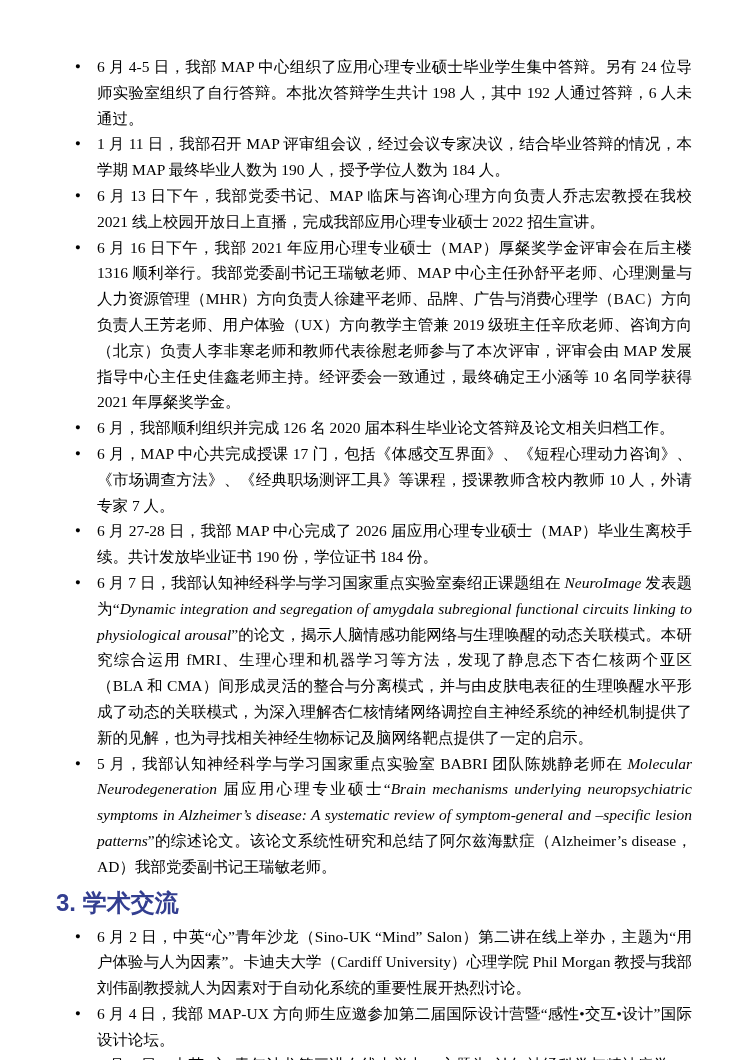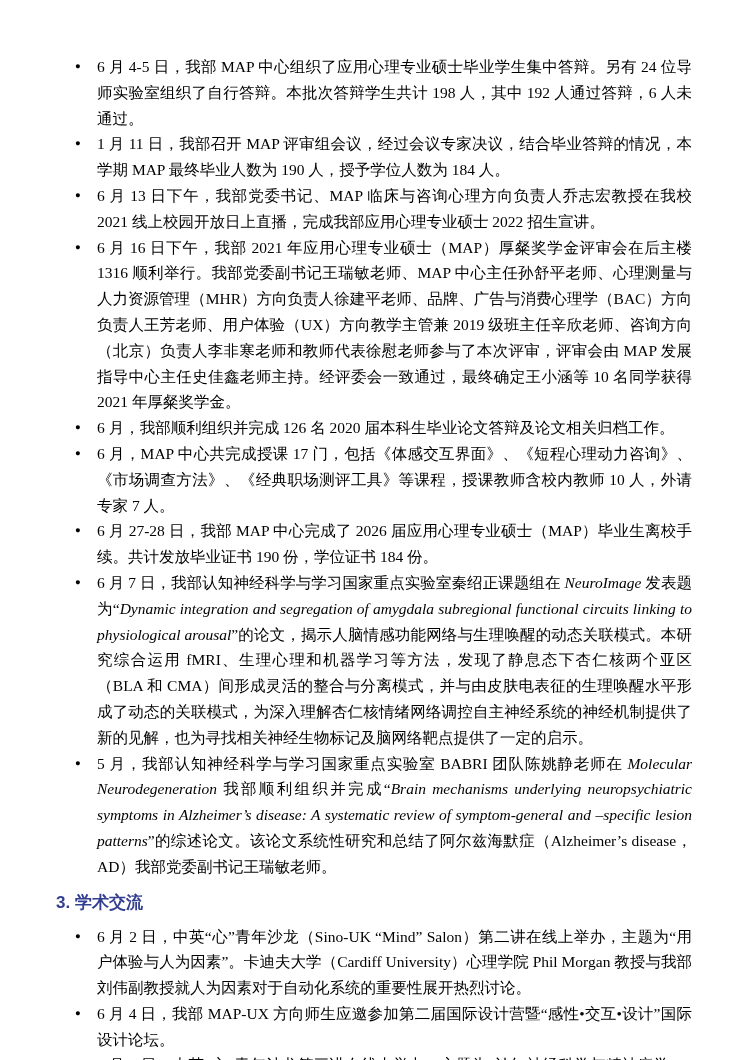--- a/index.html
+++ b/index.html
@@ -40,39 +40,39 @@
     top: 0;
     font-size: 9.5px;
     line-height: 25.8px;
   }
   ul.blist li i {
     font-style: italic;
   }
   h2.section-heading {
     font-family: "Liberation Sans", "DejaVu Sans", sans-serif;
     font-weight: bold;
-    font-size: 17px;
+    font-size: 24px;
     line-height: 24px;
     margin: 11px 0 9px -8px;
   }
 </style>
 </head>
 <body>
 
 <div class="page">
   <ul class="blist">
       <li><span class="marker">●</span><span><span>6 月 4-5 日，我部 MAP 中心组织了应用心理专业硕士毕业学生集中答辩。另有 24 位导师实验室组织了自行答辩。本批次答辩学生共计 198 人，其中 192 人通过答辩，6 人未通过。</span></span></li>
       <li><span class="marker">●</span><span><span>1 月 11 日，我部召开 MAP 评审组会议，经过会议专家决议，结合毕业答辩的情况，本学期 MAP 最终毕业人数为 190 人，授予学位人数为 184 人。</span></span></li>
       <li><span class="marker">●</span><span><span>6 月 13 日下午，我部党委书记、MAP 临床与咨询心理方向负责人乔志宏教授在我校 2021 线上校园开放日上直播，完成我部应用心理专业硕士 2022 招生宣讲。</span></span></li>
       <li><span class="marker">●</span><span><span>6 月 16 日下午，我部 2021 年应用心理专业硕士（MAP）厚粲奖学金评审会在后主楼 1316 顺利举行。我部党委副书记王瑞敏老师、MAP 中心主任孙舒平老师、心理测量与人力资源管理（MHR）方向负责人徐建平老师、品牌、广告与消费心理学（BAC）方向负责人王芳老师、用户体验（UX）方向教学主管兼 2019 级班主任辛欣老师、咨询方向（北京）负责人李非寒老师和教师代表徐慰老师参与了本次评审，评审会由 MAP 发展指导中心主任史佳鑫老师主持。经评委会一致通过，最终确定王小涵等 10 名同学获得 2021 年厚粲奖学金。</span></span></li>
       <li><span class="marker">●</span><span><span>6 月，我部顺利组织并完成 126 名 2020 届本科生毕业论文答辩及论文相关归档工作。</span></span></li>
       <li><span class="marker">●</span><span><span>6 月，MAP 中心共完成授课 17 门，包括《体感交互界面》、《短程心理动力咨询》、《市场调查方法》、《经典职场测评工具》等课程，授课教师含校内教师 10 人，外请专家 7 人。</span></span></li>
       <li><span class="marker">●</span><span><span>6 月 27-28 日，我部 MAP 中心完成了 2026 届应用心理专业硕士（MAP）毕业生离校手续。共计发放毕业证书 190 份，学位证书 184 份。</span></span></li>
       <li><span class="marker">●</span><span><span>6 月 7 日，我部认知神经科学与学习国家重点实验室秦绍正课题组在 </span><i>NeuroImage</i><span> 发表题为“</span><i>Dynamic integration and segregation of amygdala subregional functional circuits linking to physiological arousal</i><span>”的论文，揭示人脑情感功能网络与生理唤醒的动态关联模式。本研究综合运用 fMRI、生理心理和机器学习等方法，发现了静息态下杏仁核两个亚区（BLA 和 CMA）间形成灵活的整合与分离模式，并与由皮肤电表征的生理唤醒水平形成了动态的关联模式，为深入理解杏仁核情绪网络调控自主神经系统的神经机制提供了新的见解，也为寻找相关神经生物标记及脑网络靶点提供了一定的启示。</span></span></li>
-      <li><span class="marker">●</span><span><span>5 月，我部认知神经科学与学习国家重点实验室 BABRI 团队陈姚静老师在 </span><i>Molecular Neurodegeneration</i><span> 我部顺利组织并完成“</span><i>Brain mechanisms underlying neuropsychiatric symptoms in Alzheimer’s disease: A systematic review of symptom-general and –specific lesion patterns</i><span>”的综述论文。该论文系统性研究和总结了阿尔兹海默症（Alzheimer’s disease，AD）我部党委副书记王瑞敏老师。</span></span></li>
+      <li><span class="marker">●</span><span><span>5 月，我部认知神经科学与学习国家重点实验室 BABRI 团队陈姚静老师在 </span><i>Molecular Neurodegeneration</i><span> 届应用心理专业硕士“</span><i>Brain mechanisms underlying neuropsychiatric symptoms in Alzheimer’s disease: A systematic review of symptom-general and –specific lesion patterns</i><span>”的综述论文。该论文系统性研究和总结了阿尔兹海默症（Alzheimer’s disease，AD）我部党委副书记王瑞敏老师。</span></span></li>
     </ul>
 
   <h2 class="section-heading" style="color: rgb(51, 62, 144);">3. 学术交流</h2>
 
   <ul class="blist">
       <li><span class="marker">●</span><span><span>6 月 2 日，中英“心”青年沙龙（Sino-UK “Mind” Salon）第二讲在线上举办，主题为“用户体验与人为因素”。卡迪夫大学（Cardiff University）心理学院 Phil Morgan 教授与我部刘伟副教授就人为因素对于自动化系统的重要性展开热烈讨论。</span></span></li>
       <li><span class="marker">●</span><span><span>6 月 4 日，我部 MAP-UX 方向师生应邀参加第二届国际设计营暨“感性•交互•设计”国际设计论坛。</span></span></li>
       <li><span class="marker">●</span><span><span>6 月 7 日，中英“心”青年沙龙第三讲在线上举办，主题为“认知神经科学与精神病学”。伦敦国王学院（King's College London）的 Andrea Danese 教授与我部认知神经科学与学习国家重点实验室秦绍正教授围绕情感和心理问题、心理病理障碍等进行探讨。此次沙龙活动不仅为中英双方研究员提供交流平台，也有助于提升国际化培养水平。</span></span></li>
     </ul>
 </div>

